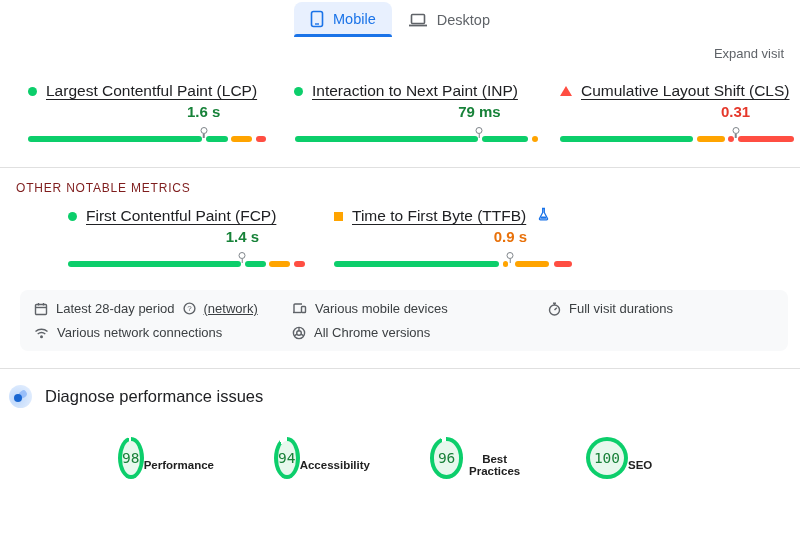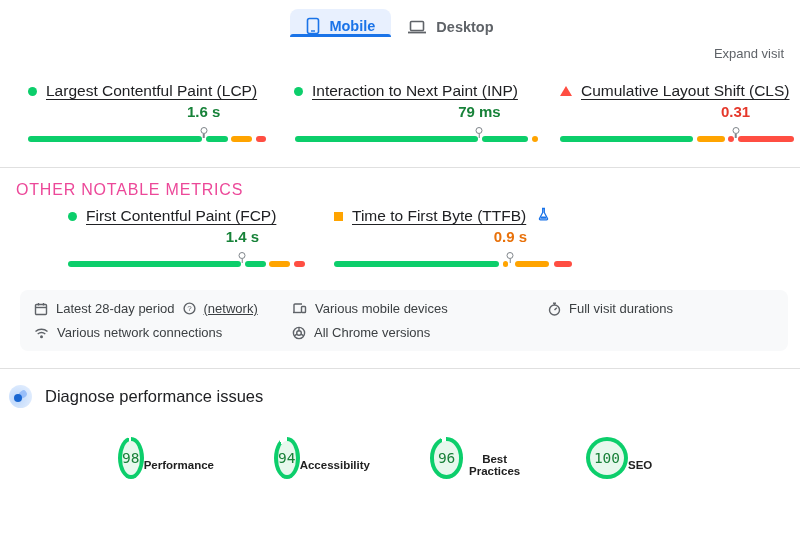--- a/index.html
+++ b/index.html
@@ -2,21 +2,21 @@
 <html><head>
 <meta charset="utf-8">
 <style>
   * { margin:0; padding:0; box-sizing:border-box; }
   html,body { background:#fff; }
   body { font-family:"Liberation Sans", sans-serif; color:#202124; width:800px; height:533px; overflow:hidden; }
   .page { width:800px; height:533px; background:#fff; position:relative; }
 
   
   .tabs-row { display:flex; justify-content:center; align-items:flex-end; height:37px; }
-  .tab { display:flex; align-items:center; gap:9px; padding:8px 16px 2px 16px; font-size:14.5px; font-weight:700; color:#5f6368; cursor:pointer; position:relative; }
+  .tab { display:flex; align-items:center; gap:9px; padding:8px 16px 9px 16px; font-size:14.5px; font-weight:400; color:#5f6368; cursor:pointer; position:relative; }
   .tab.selected { color:#1a73e8; background:#e8f0fe; border-radius:8px 8px 0 0; }
   .tab.selected::after { content:""; position:absolute; left:0; right:0; bottom:0; height:3px; background:#1a73e8; border-radius:3px 3px 0 0; }
   .tab svg { display:block; }
 
   
   .expand-row { text-align:right; padding:7px 16px 0 0; height:26px; }
   .expand-link { font-size:13px; color:#5f6368; cursor:pointer; }
 
   
   .metrics { display:grid; grid-template-columns:244px 244px 234px; column-gap:22px; padding:16px 0 0 28px; }
@@ -36,21 +36,21 @@
   .bar { position:relative; height:16px; margin-top:2px; }
   .bar .seg { position:absolute; top:7px; height:6px; border-radius:3px; }
   .bar .seg.green { background:#0cce6b; }
   .bar .seg.orange { background:#ffa400; }
   .bar .seg.red { background:#ff4e42; }
   .bar .pin { position:absolute; top:-2px; width:7px; height:7px; border:1.5px solid #80868b; background:#fff; border-radius:50%; transform:translateX(-50%); }
   .bar .pin::after { content:""; position:absolute; left:50%; top:6px; width:1.5px; height:4px; background:#80868b; transform:translateX(-50%); }
 
   .divider { height:1px; background:#e0e0e0; margin-top:22px; }
 
-  .section-label { font-size:16px; font-weight:500; letter-spacing:0.8px; color:#ec4899; padding:13px 0 0 16px; height:30px; }
+  .section-label { font-size:12px; font-weight:500; letter-spacing:0.8px; color:#7f1d1d; padding:13px 0 0 16px; height:30px; }
 
   
   .info-box { margin:20px 12px 0 20px; background:#f8f9fa; border-radius:8px; padding:11px 14px 11px 14px; display:grid; grid-template-columns:258px 256px auto; row-gap:9px; }
   .info-item { display:flex; align-items:center; gap:8px; font-size:13px; color:#3c4043; white-space:nowrap; }
   .info-item svg { flex:0 0 auto; }
   .ilink { text-decoration:underline; cursor:pointer; color:#3c4043; }
 
   .divider2 { height:1px; background:#e0e0e0; margin-top:17px; }
 
   

